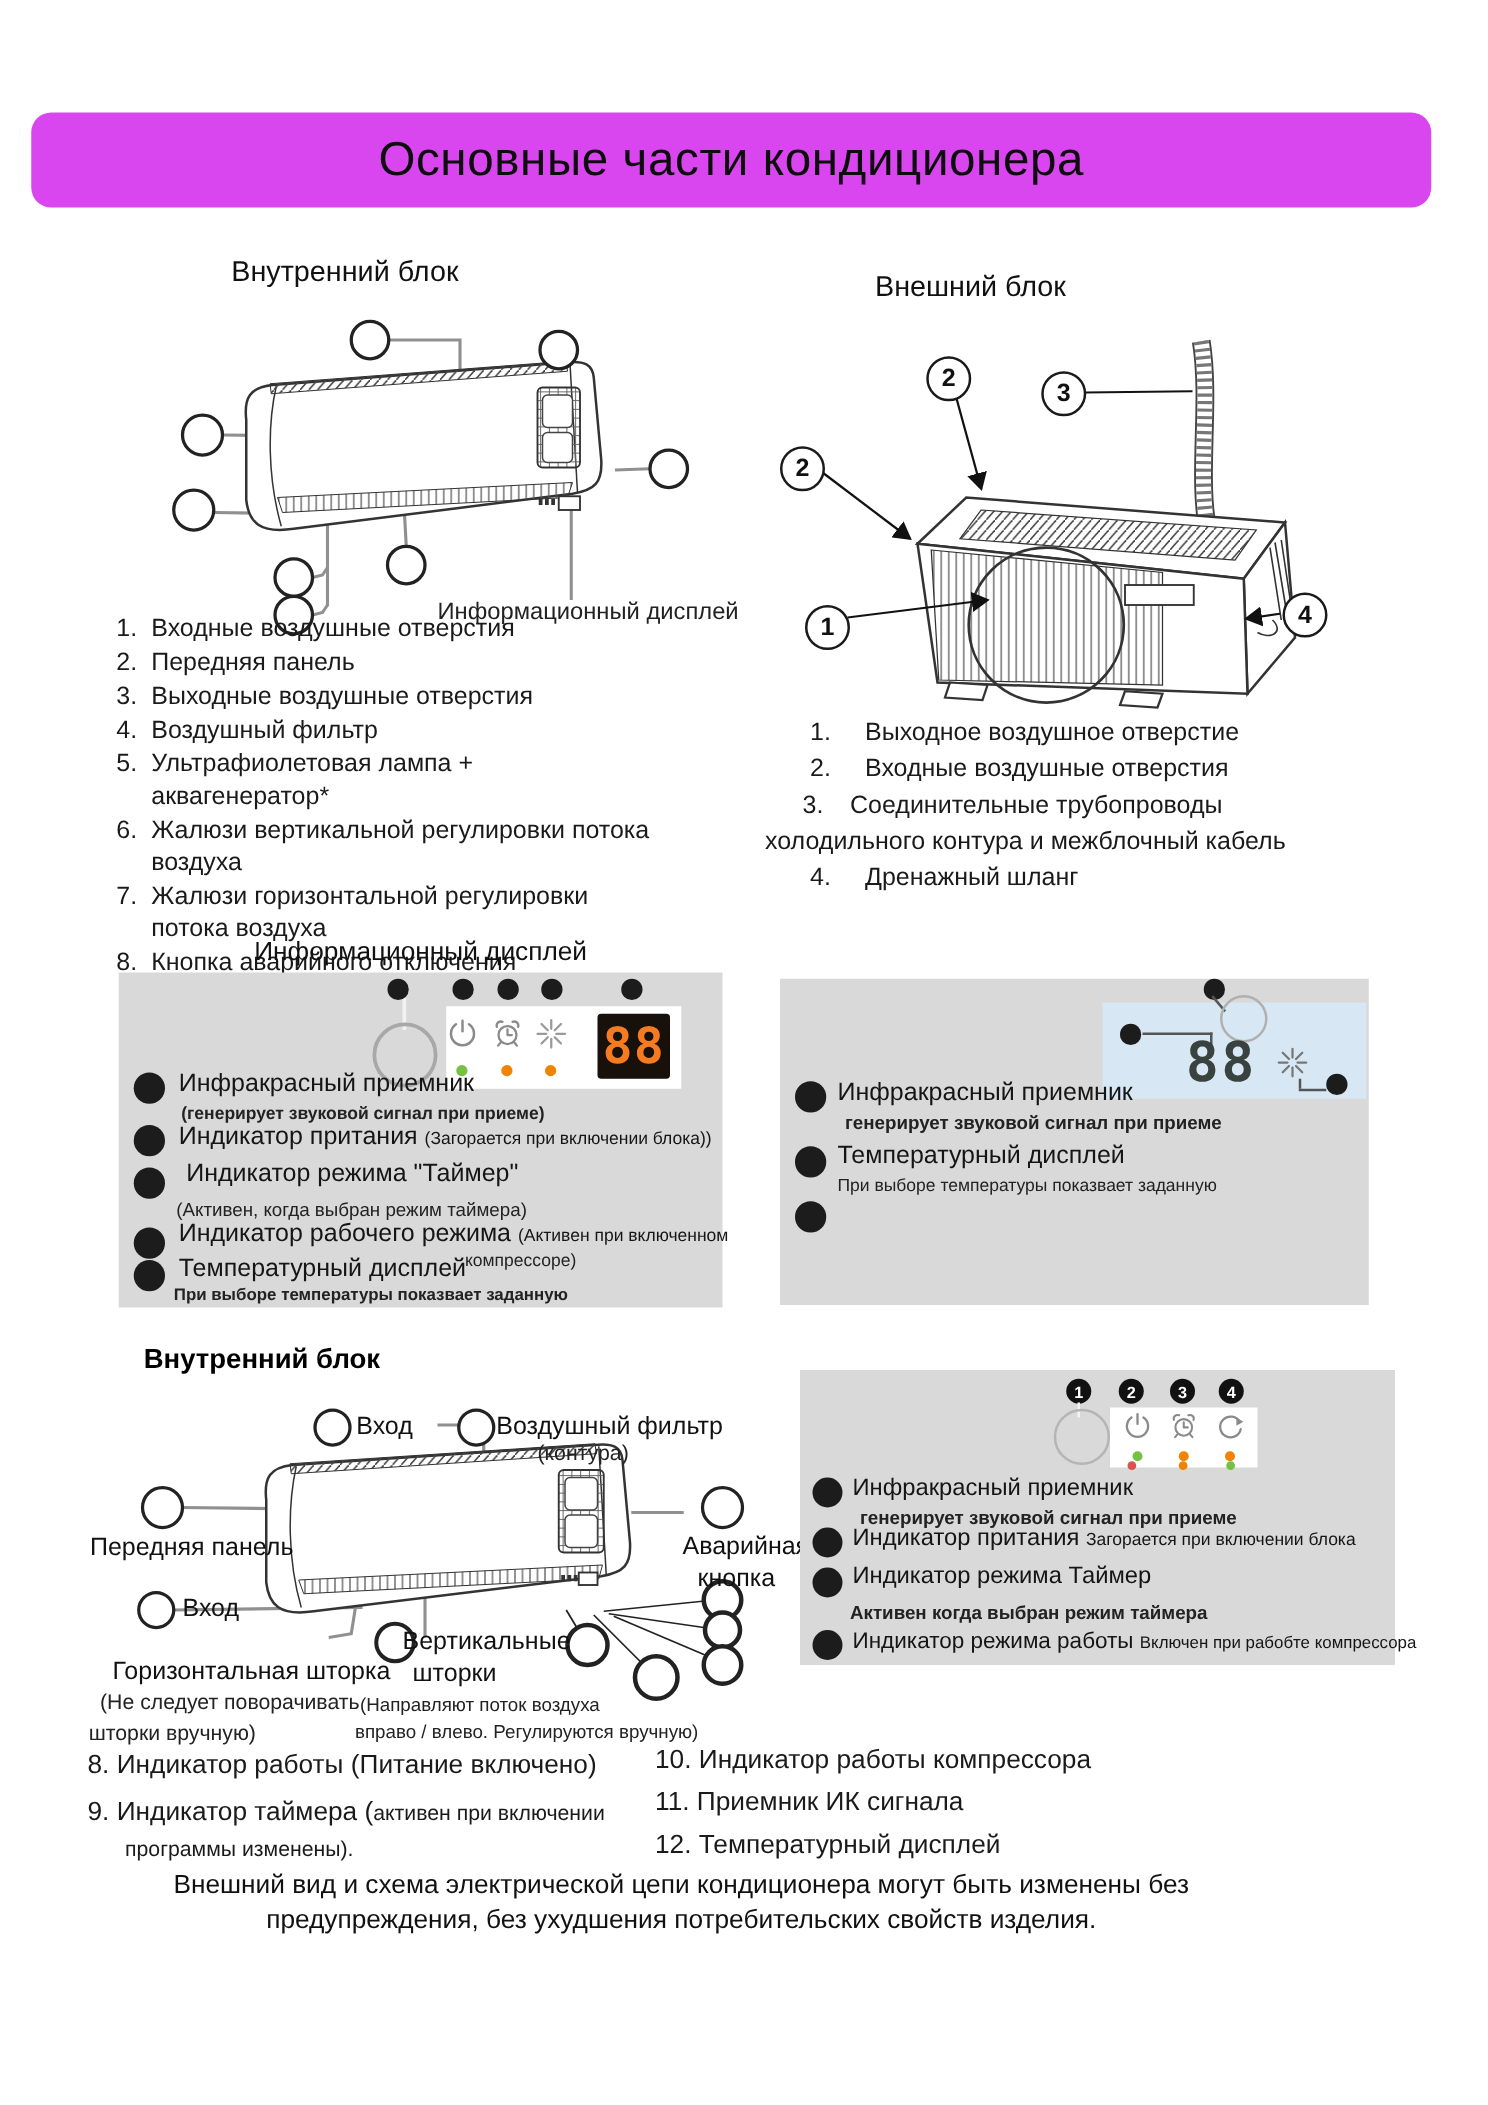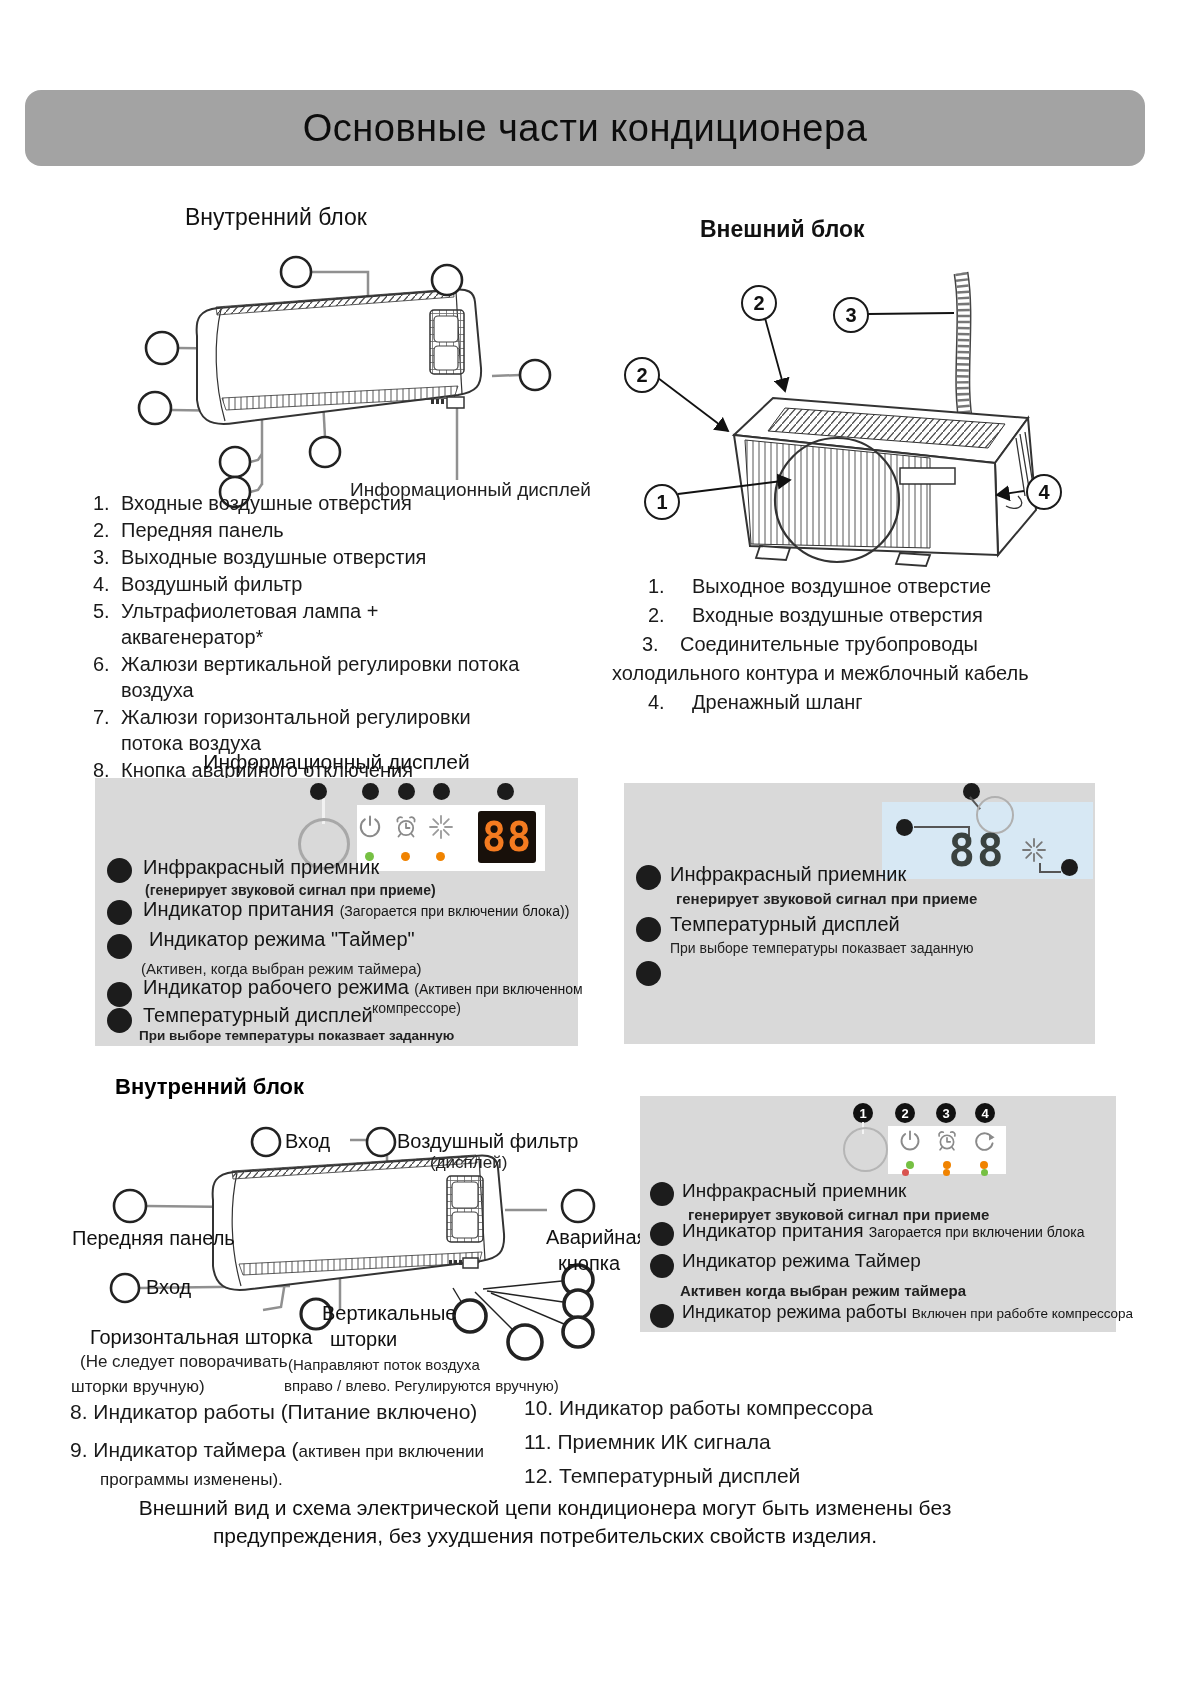--- a/index.html
+++ b/index.html
@@ -1,19 +1,19 @@
 <!DOCTYPE html>
 <html><head>
 <meta charset="utf-8">
 <style>
   html,body{margin:0;padding:0;background:#fff;}
   .page{position:relative;width:1190px;height:1684px;background:#fff;overflow:hidden;
         font-family:"Liberation Sans",sans-serif;color:#1a1a1a;}
   .abs{position:absolute;}
-  .header{position:absolute;left:25px;top:90px;width:1120px;height:76px;background:#a3a3a3;
+  .header{position:absolute;left:25px;top:90px;width:1120px;height:76px;background:#d946ef;
           border-radius:16px;display:flex;align-items:center;justify-content:center;}
   .header span{font-size:38px;color:#0d0d0d;letter-spacing:.5px;}
   .seclbl{position:absolute;font-size:23px;color:#111;}
   .caption{position:absolute;font-size:19px;color:#222;}
   .heading{position:absolute;font-size:21px;color:#111;text-align:center;}
   .boldhead{position:absolute;font-size:22px;font-weight:bold;color:#000;}
   .list{position:absolute;font-size:20px;line-height:26px;}
   .lrow{display:flex;margin-bottom:1px;}
   .lrow .num{width:28px;flex:0 0 28px;}
   .lrow .txt{width:402px;}
@@ -73,21 +73,21 @@
         <path d="M0,0 L8,4.5 L0,9 Z" fill="#111"></path>
       </marker>
     </defs>
   </svg>
 
   <div class="header">
     <span>Основные части кондиционера</span>
   </div>
 
   <div class="seclbl" style="left:185px;top:204px;">Внутренний блок</div>
-  <div class="seclbl" style="left:700px;top:216px;font-weight:bold;">Внешний блок</div>
+  <div class="seclbl" style="left:700px;top:216px;">Внешний блок</div>
 
   <svg style="left:100px;top:240px;" width="460" height="262" viewBox="0 0 460 262">
 
     <g stroke="#909090" stroke-width="2.5" fill="none">
       <polyline points="211,32 268,32 268,58"></polyline>
       <line x1="347" y1="55" x2="342" y2="105"></line>
       <line x1="78" y1="108" x2="250" y2="110"></line>
       <line x1="71" y1="170" x2="200" y2="172"></line>
       <line x1="392" y1="136" x2="420" y2="135"></line>
       <line x1="225" y1="197" x2="223" y2="160"></line>
@@ -374,21 +374,21 @@
       <circle cx="415" cy="216" r="16" stroke-width="3.6"></circle>
       <circle cx="470" cy="242" r="17" stroke-width="3.6"></circle>
       <circle cx="523" cy="180" r="15" stroke-width="3.6"></circle>
       <circle cx="523" cy="204" r="14" stroke-width="3.6"></circle>
       <circle cx="523" cy="232" r="15" stroke-width="3.6"></circle>
     </g>
   </svg>
 
   <div class="dlabel" style="left:285px;top:1130px;">Вход</div>
   <div class="dlabel" style="left:397px;top:1130px;">Воздушный фильтр</div>
-  <div class="dnote md" style="left:430px;top:1153px;">(дисплей)</div>
+  <div class="dnote md" style="left:430px;top:1153px;">(контура)</div>
   <div class="dlabel" style="left:72px;top:1227px;">Передняя панель</div>
   <div class="dlabel" style="left:546px;top:1226px;">Аварийная</div>
   <div class="dlabel" style="left:558px;top:1252px;">кнопка</div>
   <div class="dlabel" style="left:146px;top:1276px;">Вход</div>
   <div class="dlabel" style="left:322px;top:1302px;">Вертикальные</div>
   <div class="dlabel" style="left:330px;top:1328px;">шторки</div>
   <div class="dnote" style="left:288px;top:1356px;">(Направляют поток воздуха</div>
   <div class="dnote" style="left:284px;top:1377px;">вправо / влево. Регулируются вручную)</div>
   <div class="dlabel" style="left:90px;top:1326px;">Горизонтальная шторка</div>
   <div class="dnote md" style="left:80px;top:1352px;">(Не следует поворачивать</div>

